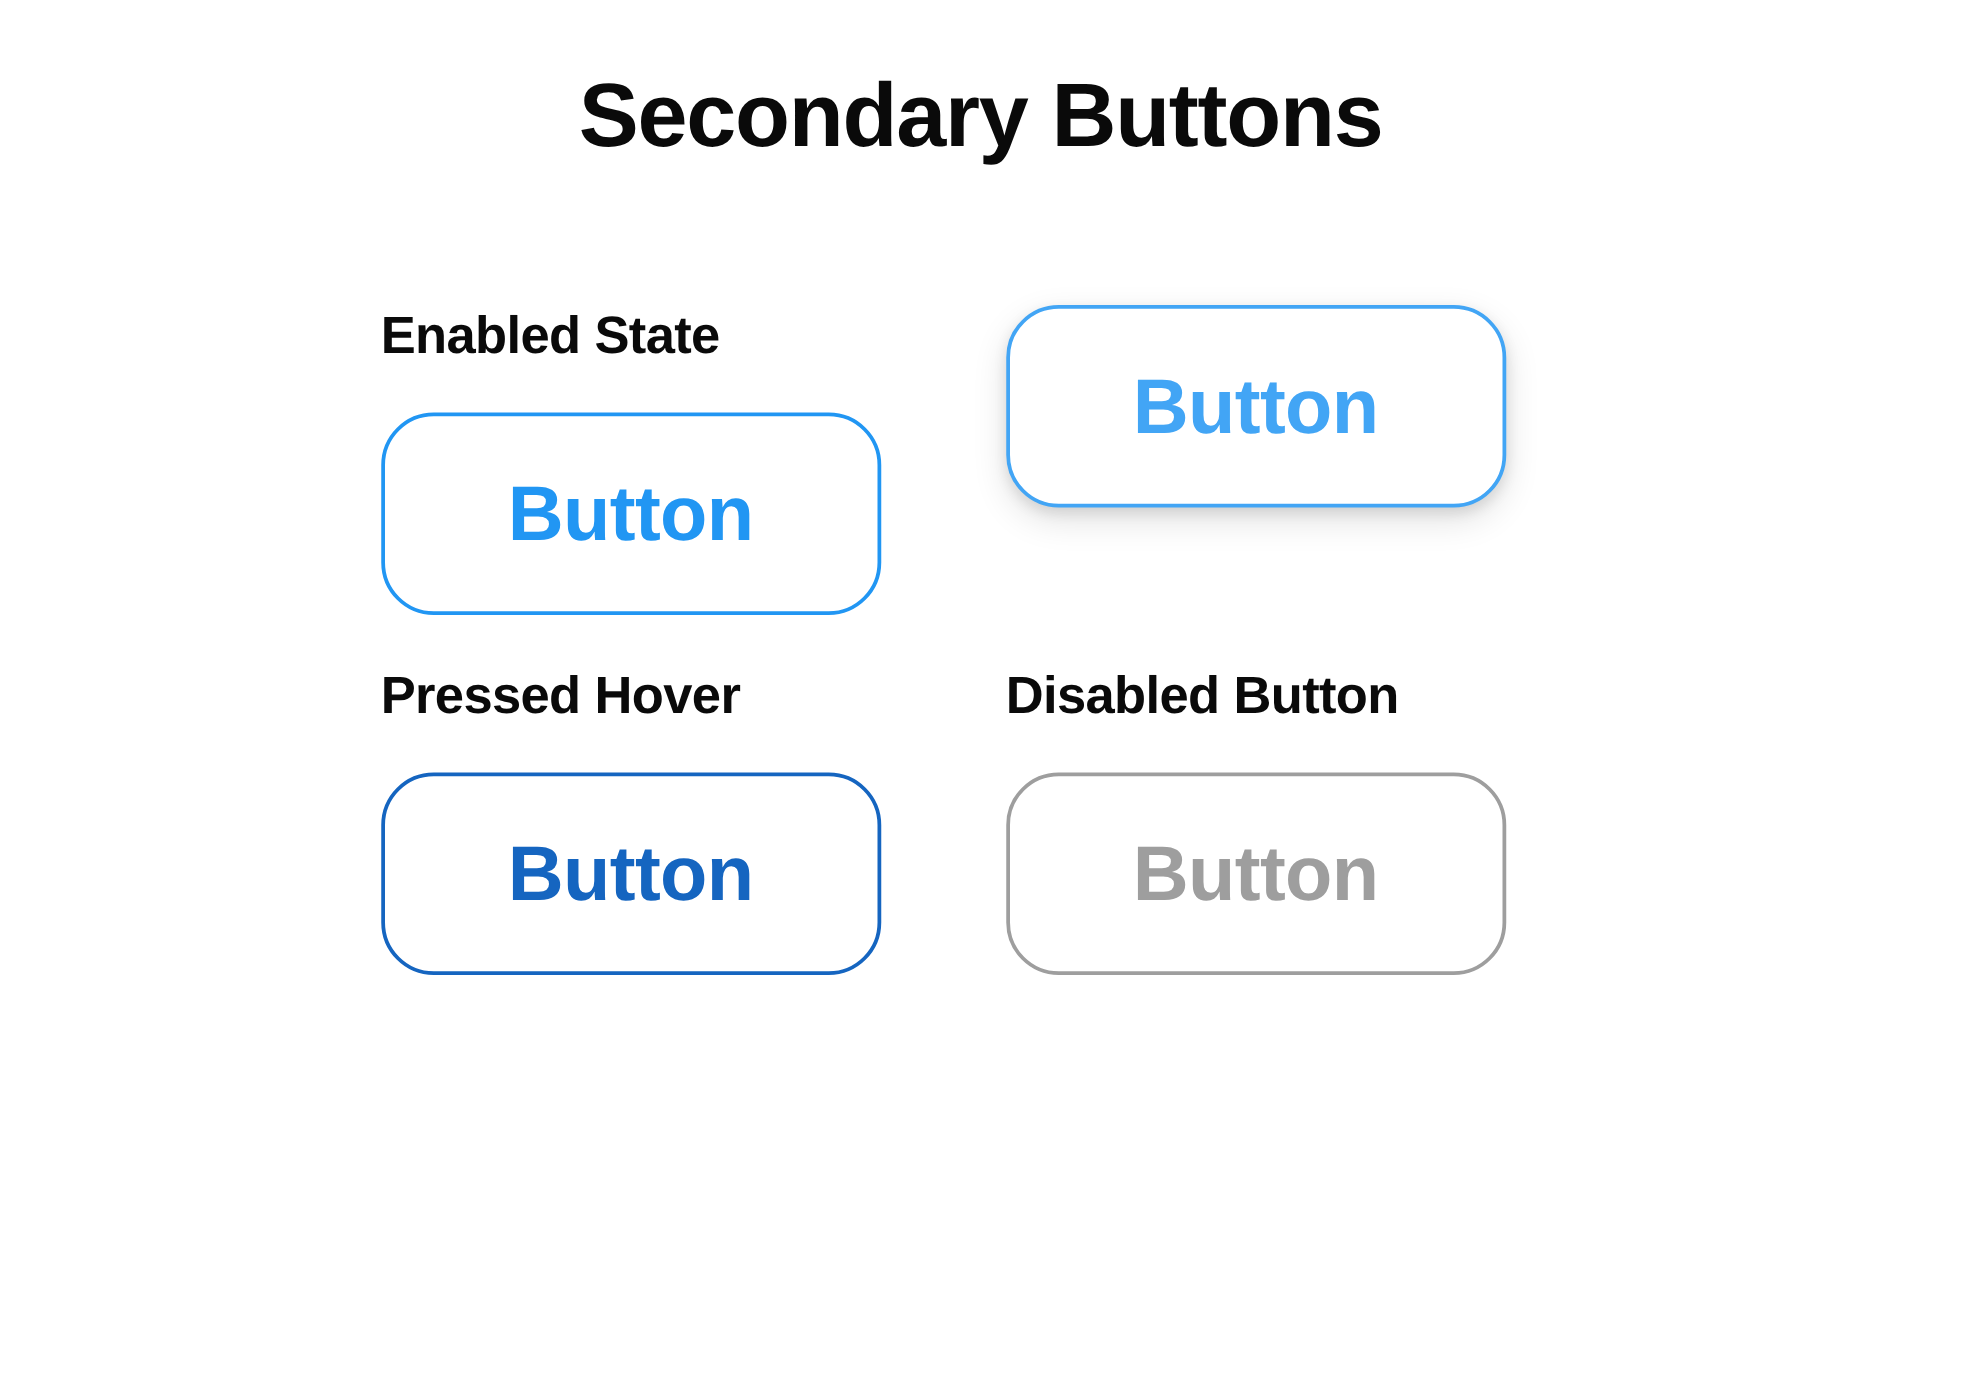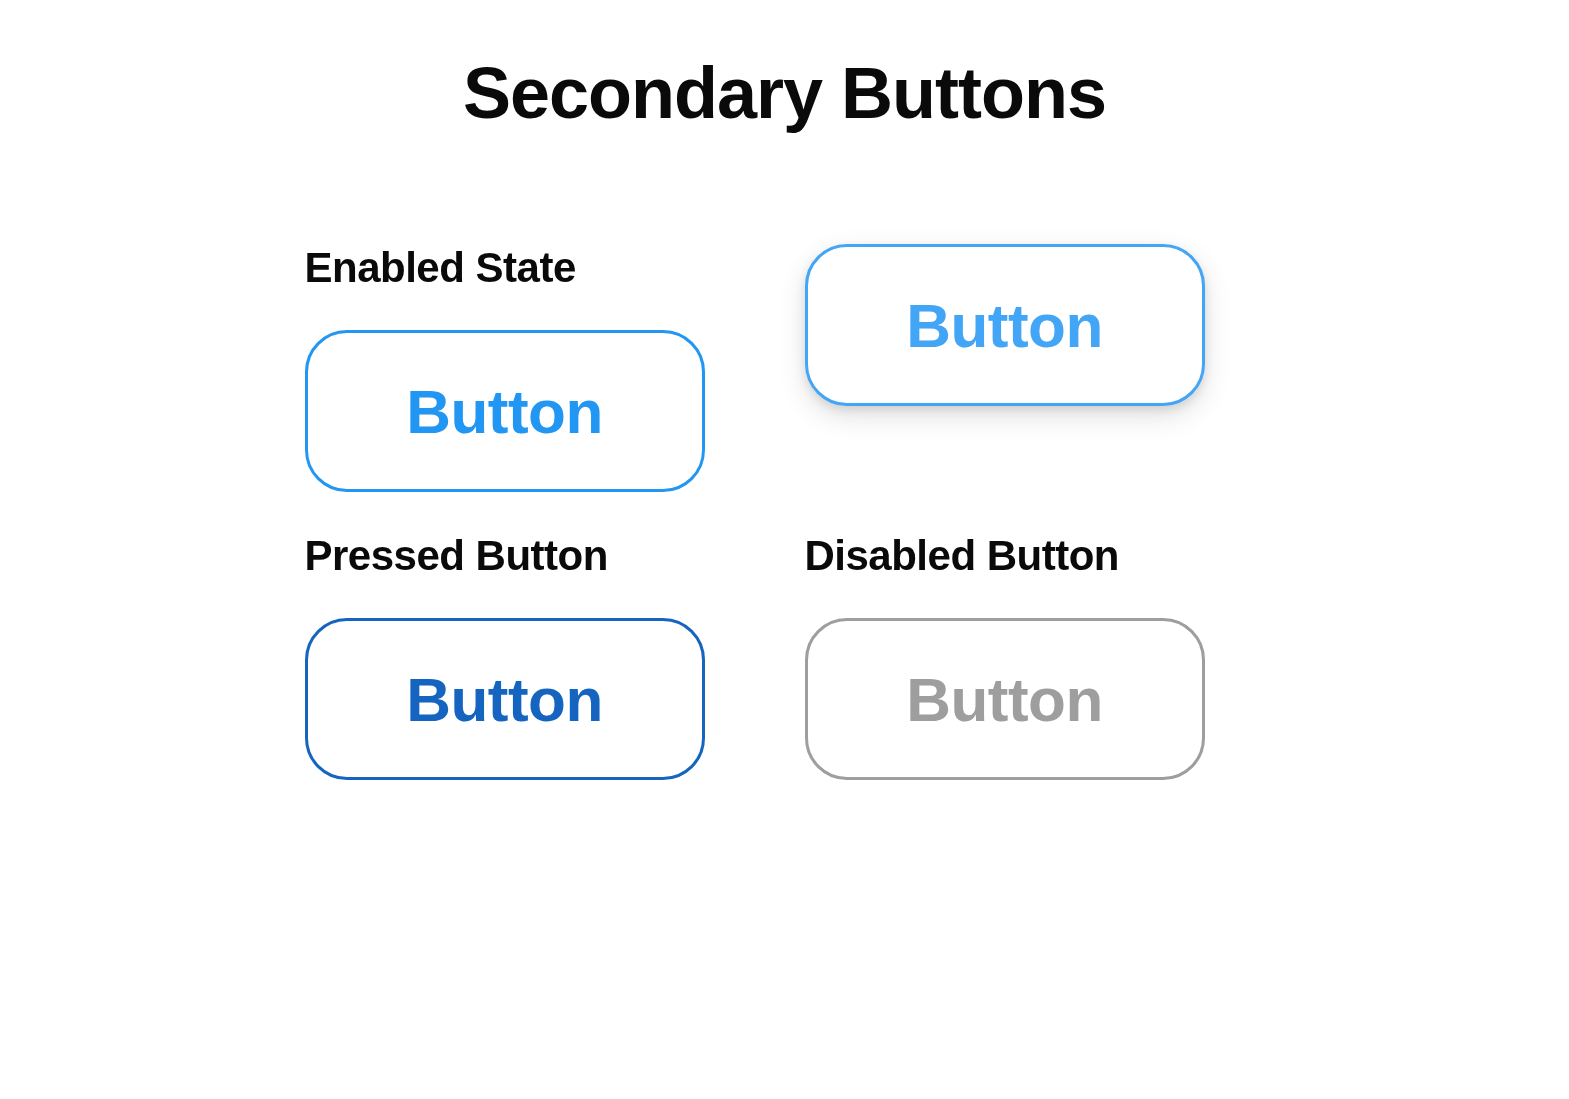--- a/index.html
+++ b/index.html
@@ -107,21 +107,21 @@
       </button>
     </div>
 
     <div class="state-block">
       <button class="btn btn-hover">
         <span>Button</span>
       </button>
     </div>
 
     <div class="state-block">
-      <div class="state-label">Pressed Button</div>
+      <div class="state-label">Pressed Hover</div>
       <button class="btn btn-pressed">
         <span>Button</span>
       </button>
     </div>
 
     <div class="state-block">
       <div class="state-label">Disabled Button</div>
       <button class="btn btn-disabled" disabled="">
         <span>Button</span>
       </button>

